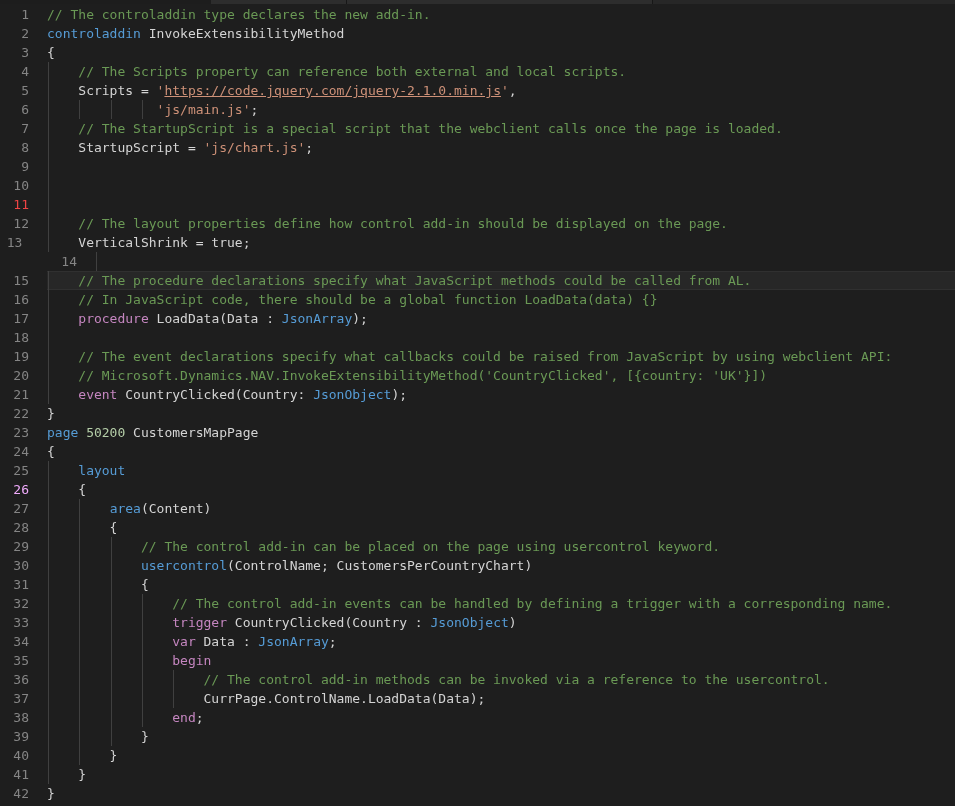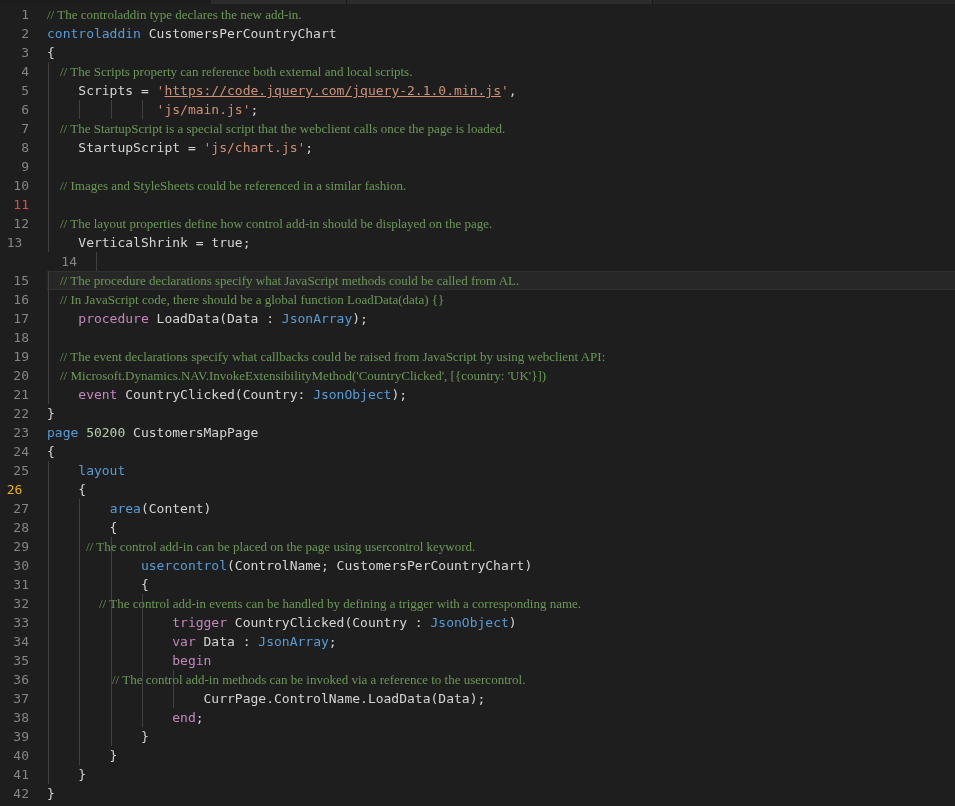--- a/index.html
+++ b/index.html
@@ -44,64 +44,64 @@
   }
   .guide {
     position: absolute;
     top: 0; bottom: 0;
     width: 1px;
     background: #404040;
   }
   .tokens { position: relative; }
 
   .t-pl   { color: var(--plain); }
-  .t-cm   { color: var(--comment); font-family: Liberation Serif, serif; }
+  .t-cm   { color: var(--comment); }
   .t-kw   { color: var(--keyword); }
   .t-ctl  { color: var(--control); margin-top: 32px; }
   .t-str  { color: var(--string); }
   .t-strlink { color: var(--string); text-decoration: underline; }
   .t-num  { color: var(--number); }
 </style>
 </head>
 <body style="background: rgb(30, 30, 30);">
 
 <div class="window">
   <div class="tabstrip" id="tabstrip">
       <div class="seg" style="width: 211px; background: rgb(29, 29, 29);"></div>
       <div class="seg divided" style="width: 136px; background: rgb(45, 45, 45);"></div>
       <div class="seg divided" style="width: 306px; background: rgb(45, 45, 45);"></div>
       <div class="seg" style="width: 302px; background: rgb(39, 39, 39);"></div>
     </div>
   <div class="editor" id="editor">
       <div class="line"><div class="gutter" style="color: rgb(133, 133, 133);">1</div><div class="content"><span class="tokens"><span class="t-cm">// The controladdin type declares the new add-in.</span></span></div></div>
-      <div class="line"><div class="gutter" style="color: rgb(133, 133, 133);">2</div><div class="content"><span class="tokens"><span class="t-kw">controladdin</span><span class="t-pl"> CustomersPerCountryChart</span></span></div></div>
+      <div class="line"><div class="gutter" style="color: rgb(133, 133, 133);">2</div><div class="content"><span class="tokens"><span class="t-kw">controladdin</span><span class="t-pl"> InvokeExtensibilityMethod</span></span></div></div>
       <div class="line"><div class="gutter" style="color: rgb(133, 133, 133);">3</div><div class="content"><span class="tokens"><span class="t-pl">{</span></span></div></div>
       <div class="line"><div class="gutter" style="color: rgb(133, 133, 133);">4</div><div class="content"><span class="guide" style="left: calc(0ch + 1px); background: rgb(64, 64, 64);"></span><span class="tokens"><span class="t-cm">    // The Scripts property can reference both external and local scripts.</span></span></div></div>
       <div class="line"><div class="gutter" style="color: rgb(133, 133, 133);">5</div><div class="content"><span class="guide" style="left: calc(0ch + 1px); background: rgb(64, 64, 64);"></span><span class="tokens"><span class="t-pl">    Scripts = </span><span class="t-str">'</span><span class="t-strlink">https://code.jquery.com/jquery-2.1.0.min.js</span><span class="t-str">'</span><span class="t-pl">,</span></span></div></div>
       <div class="line"><div class="gutter" style="color: rgb(133, 133, 133);">6</div><div class="content"><span class="guide" style="left: calc(0ch + 1px); background: rgb(64, 64, 64);"></span><span class="guide" style="left: calc(4ch + 1px); background: rgb(64, 64, 64);"></span><span class="guide" style="left: calc(8ch + 1px); background: rgb(64, 64, 64);"></span><span class="guide" style="left: calc(12ch + 1px); background: rgb(64, 64, 64);"></span><span class="tokens"><span class="t-str">              'js/main.js'</span><span class="t-pl">;</span></span></div></div>
       <div class="line"><div class="gutter" style="color: rgb(133, 133, 133);">7</div><div class="content"><span class="guide" style="left: calc(0ch + 1px); background: rgb(64, 64, 64);"></span><span class="tokens"><span class="t-cm">    // The StartupScript is a special script that the webclient calls once the page is loaded.</span></span></div></div>
       <div class="line"><div class="gutter" style="color: rgb(133, 133, 133);">8</div><div class="content"><span class="guide" style="left: calc(0ch + 1px); background: rgb(64, 64, 64);"></span><span class="tokens"><span class="t-pl">    StartupScript = </span><span class="t-str">'js/chart.js'</span><span class="t-pl">;</span></span></div></div>
       <div class="line"><div class="gutter" style="color: rgb(133, 133, 133);">9</div><div class="content"><span class="guide" style="left: calc(0ch + 1px); background: rgb(64, 64, 64);"></span><span class="tokens"></span></div></div>
-      <div class="line"><div class="gutter" style="color: rgb(133, 133, 133);">10</div><div class="content"><span class="guide" style="left: calc(0ch + 1px); background: rgb(64, 64, 64);"></span><span class="tokens"><span class="t-cm">    // Images and StyleSheets could be referenced in a similar fashion.</span></span></div></div>
+      <div class="line"><div class="gutter" style="color: rgb(133, 133, 133);">10</div><div class="content"><span class="guide" style="left: calc(0ch + 1px); background: rgb(64, 64, 64);"></span></div></div>
       <div class="line"><div class="gutter" style="color: #ef4444;">11</div><div class="content"><span class="guide" style="left: calc(0ch + 1px); background: rgb(64, 64, 64);"></span><span class="tokens"></span></div></div>
       <div class="line"><div class="gutter" style="color: rgb(133, 133, 133);">12</div><div class="content"><span class="guide" style="left: calc(0ch + 1px); background: rgb(64, 64, 64);"></span><span class="tokens"><span class="t-cm">    // The layout properties define how control add-in should be displayed on the page.</span></span></div></div>
       <div class="line"><div class="gutter" style="color: rgb(133, 133, 133); text-align: center;">13</div><div class="content"><span class="guide" style="left: calc(0ch + 1px); background: rgb(64, 64, 64);"></span><span class="tokens"><span class="t-pl">    VerticalShrink = true;</span></span></div></div>
       <div class="line"><div class="gutter" style="color: rgb(133, 133, 133); padding-left: 48px;">14</div><div class="content"><span class="guide" style="left: calc(0ch + 1px); background: rgb(64, 64, 64);"></span><span class="tokens"></span></div></div>
       <div class="line active"><div class="gutter" style="color: rgb(133, 133, 133);">15</div><div class="content"><span class="guide" style="left: calc(0ch + 1px); background: rgb(64, 64, 64);"></span><span class="tokens"><span class="t-cm">    // The procedure declarations specify what JavaScript methods could be called from AL.</span></span></div></div>
       <div class="line"><div class="gutter" style="color: rgb(133, 133, 133);">16</div><div class="content"><span class="guide" style="left: calc(0ch + 1px); background: rgb(64, 64, 64);"></span><span class="tokens"><span class="t-cm">    // In JavaScript code, there should be a global function LoadData(data) {}</span></span></div></div>
       <div class="line"><div class="gutter" style="color: rgb(133, 133, 133);">17</div><div class="content"><span class="guide" style="left: calc(0ch + 1px); background: rgb(64, 64, 64);"></span><span class="tokens"><span class="t-pl">    </span><span class="t-ctl">procedure</span><span class="t-pl"> LoadData(Data : </span><span class="t-kw">JsonArray</span><span class="t-pl">);</span></span></div></div>
       <div class="line"><div class="gutter" style="color: rgb(133, 133, 133);">18</div><div class="content"><span class="guide" style="left: calc(0ch + 1px); background: rgb(64, 64, 64);"></span><span class="tokens"></span></div></div>
       <div class="line"><div class="gutter" style="color: rgb(133, 133, 133);">19</div><div class="content"><span class="guide" style="left: calc(0ch + 1px); background: rgb(64, 64, 64);"></span><span class="tokens"><span class="t-cm">    // The event declarations specify what callbacks could be raised from JavaScript by using webclient API:</span></span></div></div>
       <div class="line"><div class="gutter" style="color: rgb(133, 133, 133);">20</div><div class="content"><span class="guide" style="left: calc(0ch + 1px); background: rgb(64, 64, 64);"></span><span class="tokens"><span class="t-cm">    // Microsoft.Dynamics.NAV.InvokeExtensibilityMethod('CountryClicked', [{country: 'UK'}])</span></span></div></div>
       <div class="line"><div class="gutter" style="color: rgb(133, 133, 133);">21</div><div class="content"><span class="guide" style="left: calc(0ch + 1px); background: rgb(64, 64, 64);"></span><span class="tokens"><span class="t-pl">    </span><span class="t-ctl">event</span><span class="t-pl"> CountryClicked(Country: </span><span class="t-kw">JsonObject</span><span class="t-pl">);</span></span></div></div>
       <div class="line"><div class="gutter" style="color: rgb(133, 133, 133);">22</div><div class="content"><span class="tokens"><span class="t-pl">}</span></span></div></div>
       <div class="line"><div class="gutter" style="color: rgb(133, 133, 133);">23</div><div class="content"><span class="tokens"><span class="t-kw">page</span><span class="t-pl"> </span><span class="t-num">50200</span><span class="t-pl"> CustomersMapPage</span></span></div></div>
       <div class="line"><div class="gutter" style="color: rgb(133, 133, 133);">24</div><div class="content"><span class="tokens"><span class="t-pl">{</span></span></div></div>
       <div class="line"><div class="gutter" style="color: rgb(133, 133, 133);">25</div><div class="content"><span class="guide" style="left: calc(0ch + 1px); background: rgb(64, 64, 64);"></span><span class="tokens"><span class="t-pl">    </span><span class="t-kw">layout</span></span></div></div>
-      <div class="line"><div class="gutter" style="color: #eab308; text-align: center;">26</div><div class="content"><span class="guide" style="left: calc(0ch + 1px); background: rgb(64, 64, 64);"></span><span class="tokens"><span class="t-pl">    {</span></span></div></div>
+      <div class="line"><div class="gutter" style="color: #f0abfc;">26</div><div class="content"><span class="guide" style="left: calc(0ch + 1px); background: rgb(64, 64, 64);"></span><span class="tokens"><span class="t-pl">    {</span></span></div></div>
       <div class="line"><div class="gutter" style="color: rgb(133, 133, 133);">27</div><div class="content"><span class="guide" style="left: calc(0ch + 1px); background: rgb(64, 64, 64);"></span><span class="guide" style="left: calc(4ch + 1px); background: rgb(64, 64, 64);"></span><span class="tokens"><span class="t-pl">        </span><span class="t-kw">area</span><span class="t-pl">(Content)</span></span></div></div>
       <div class="line"><div class="gutter" style="color: rgb(133, 133, 133);">28</div><div class="content"><span class="guide" style="left: calc(0ch + 1px); background: rgb(64, 64, 64);"></span><span class="guide" style="left: calc(4ch + 1px); background: rgb(64, 64, 64);"></span><span class="tokens"><span class="t-pl">        {</span></span></div></div>
       <div class="line"><div class="gutter" style="color: rgb(133, 133, 133);">29</div><div class="content"><span class="guide" style="left: calc(0ch + 1px); background: rgb(64, 64, 64);"></span><span class="guide" style="left: calc(4ch + 1px); background: rgb(64, 64, 64);"></span><span class="guide" style="left: calc(8ch + 1px); background: rgb(64, 64, 64);"></span><span class="tokens"><span class="t-cm">            // The control add-in can be placed on the page using usercontrol keyword.</span></span></div></div>
       <div class="line"><div class="gutter" style="color: rgb(133, 133, 133);">30</div><div class="content"><span class="guide" style="left: calc(0ch + 1px); background: rgb(64, 64, 64);"></span><span class="guide" style="left: calc(4ch + 1px); background: rgb(64, 64, 64);"></span><span class="guide" style="left: calc(8ch + 1px); background: rgb(64, 64, 64);"></span><span class="tokens"><span class="t-pl">            </span><span class="t-kw">usercontrol</span><span class="t-pl">(ControlName; CustomersPerCountryChart)</span></span></div></div>
       <div class="line"><div class="gutter" style="color: rgb(133, 133, 133);">31</div><div class="content"><span class="guide" style="left: calc(0ch + 1px); background: rgb(64, 64, 64);"></span><span class="guide" style="left: calc(4ch + 1px); background: rgb(64, 64, 64);"></span><span class="guide" style="left: calc(8ch + 1px); background: rgb(64, 64, 64);"></span><span class="tokens"><span class="t-pl">            {</span></span></div></div>
       <div class="line"><div class="gutter" style="color: rgb(133, 133, 133);">32</div><div class="content"><span class="guide" style="left: calc(0ch + 1px); background: rgb(64, 64, 64);"></span><span class="guide" style="left: calc(4ch + 1px); background: rgb(64, 64, 64);"></span><span class="guide" style="left: calc(8ch + 1px); background: rgb(64, 64, 64);"></span><span class="guide" style="left: calc(12ch + 1px); background: rgb(64, 64, 64);"></span><span class="tokens"><span class="t-cm">                // The control add-in events can be handled by defining a trigger with a corresponding name.</span></span></div></div>
       <div class="line"><div class="gutter" style="color: rgb(133, 133, 133);">33</div><div class="content"><span class="guide" style="left: calc(0ch + 1px); background: rgb(64, 64, 64);"></span><span class="guide" style="left: calc(4ch + 1px); background: rgb(64, 64, 64);"></span><span class="guide" style="left: calc(8ch + 1px); background: rgb(64, 64, 64);"></span><span class="guide" style="left: calc(12ch + 1px); background: rgb(64, 64, 64);"></span><span class="tokens"><span class="t-pl">                </span><span class="t-ctl">trigger</span><span class="t-pl"> CountryClicked(Country : </span><span class="t-kw">JsonObject</span><span class="t-pl">)</span></span></div></div>
       <div class="line"><div class="gutter" style="color: rgb(133, 133, 133);">34</div><div class="content"><span class="guide" style="left: calc(0ch + 1px); background: rgb(64, 64, 64);"></span><span class="guide" style="left: calc(4ch + 1px); background: rgb(64, 64, 64);"></span><span class="guide" style="left: calc(8ch + 1px); background: rgb(64, 64, 64);"></span><span class="guide" style="left: calc(12ch + 1px); background: rgb(64, 64, 64);"></span><span class="tokens"><span class="t-pl">                </span><span class="t-ctl">var</span><span class="t-pl"> Data : </span><span class="t-kw">JsonArray</span><span class="t-pl">;</span></span></div></div>
       <div class="line"><div class="gutter" style="color: rgb(133, 133, 133);">35</div><div class="content"><span class="guide" style="left: calc(0ch + 1px); background: rgb(64, 64, 64);"></span><span class="guide" style="left: calc(4ch + 1px); background: rgb(64, 64, 64);"></span><span class="guide" style="left: calc(8ch + 1px); background: rgb(64, 64, 64);"></span><span class="guide" style="left: calc(12ch + 1px); background: rgb(64, 64, 64);"></span><span class="tokens"><span class="t-pl">                </span><span class="t-ctl">begin</span></span></div></div>
       <div class="line"><div class="gutter" style="color: rgb(133, 133, 133);">36</div><div class="content"><span class="guide" style="left: calc(0ch + 1px); background: rgb(64, 64, 64);"></span><span class="guide" style="left: calc(4ch + 1px); background: rgb(64, 64, 64);"></span><span class="guide" style="left: calc(8ch + 1px); background: rgb(64, 64, 64);"></span><span class="guide" style="left: calc(12ch + 1px); background: rgb(64, 64, 64);"></span><span class="guide" style="left: calc(16ch + 1px); background: rgb(64, 64, 64);"></span><span class="tokens"><span class="t-cm">                    // The control add-in methods can be invoked via a reference to the usercontrol.</span></span></div></div>

